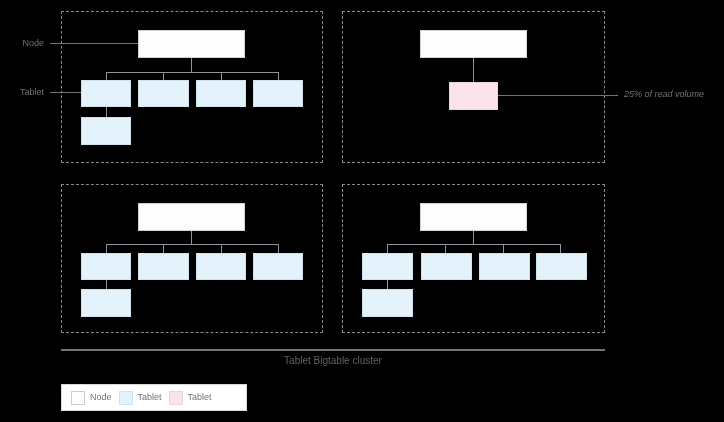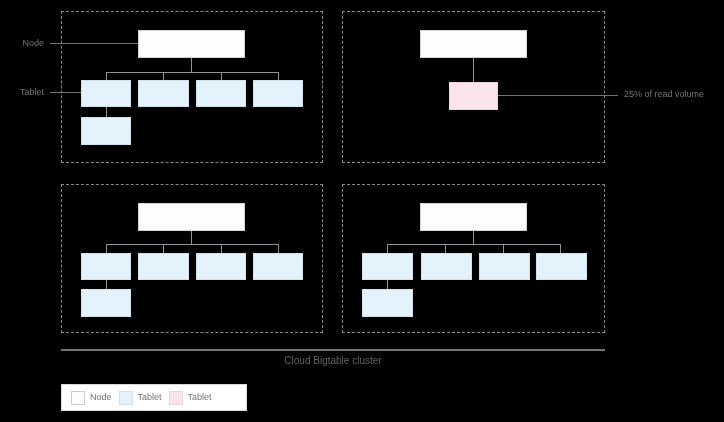--- a/index.html
+++ b/index.html
@@ -126,21 +126,21 @@
 
   <div class="panel" style="left:342px; top:11px; width:263px; height:152px;"></div>
 
   <div class="box box-node" style="left:420px; top:30px; width:107px; height:28px;"></div>
 
   <div class="ln ln-v" style="left:473px; top:58px; height:24px;"></div>
 
   <div class="box box-hot" style="left:449px; top:82px; width:49px; height:28px;"></div>
 
   <div class="ln ln-h ln-lead" style="left:498px; top:95px; width:120px;"></div>
-  <div class="lbl" style="left:624px; top:89px;">25% of read volume</div>
+  <div class="lbl" style="left:624px; top:89px;font-style:italic;">25% of read volume</div>
 
   <div class="panel" style="left:61px; top:184px; width:262px; height:149px;"></div>
 
   <div class="box box-node" style="left:138px; top:203px; width:107px; height:28px;"></div>
 
   <div class="ln ln-v" style="left:191px; top:231px; height:13px;"></div>
   <div class="ln ln-h" style="left:106px; top:244px; width:172px;"></div>
   <div class="ln ln-v" style="left:106px; top:244px; height:9px;"></div>
   <div class="ln ln-v" style="left:163px; top:244px; height:9px;"></div>
   <div class="ln ln-v" style="left:221px; top:244px; height:9px;"></div>
@@ -167,21 +167,21 @@
 
   <div class="box box-tablet" style="left:362px; top:253px; width:51px; height:27px;"></div>
   <div class="box box-tablet" style="left:421px; top:253px; width:51px; height:27px;"></div>
   <div class="box box-tablet" style="left:479px; top:253px; width:51px; height:27px;"></div>
   <div class="box box-tablet" style="left:536px; top:253px; width:51px; height:27px;"></div>
 
   <div class="ln ln-v" style="left:387px; top:280px; height:9px;"></div>
   <div class="box box-tablet" style="left:362px; top:289px; width:51px; height:28px;"></div>
 
   <div class="ln ln-thick-h" style="left:61px; top:349px; width:544px;"></div>
-  <div class="cluster-label" style="left:61px; top:355px; width:544px;">Cloud Bigtable cluster</div>
+  <div class="cluster-label" style="left:61px; top:355px; width:544px;">Tablet Bigtable cluster</div>
 
   <div class="legend" style="left:61px; top:384px; width:186px; height:27px;">
 
     <div class="legend-item">
       <span class="legend-swatch" style="background:#fdfdfd; border-color:#c9cdd1;"></span>
       <span class="legend-text">Node</span>
     </div>
 
     <div class="legend-item">
       <span class="legend-swatch" style="background:#e3f2fb; border-color:#cfe3ef;"></span>

